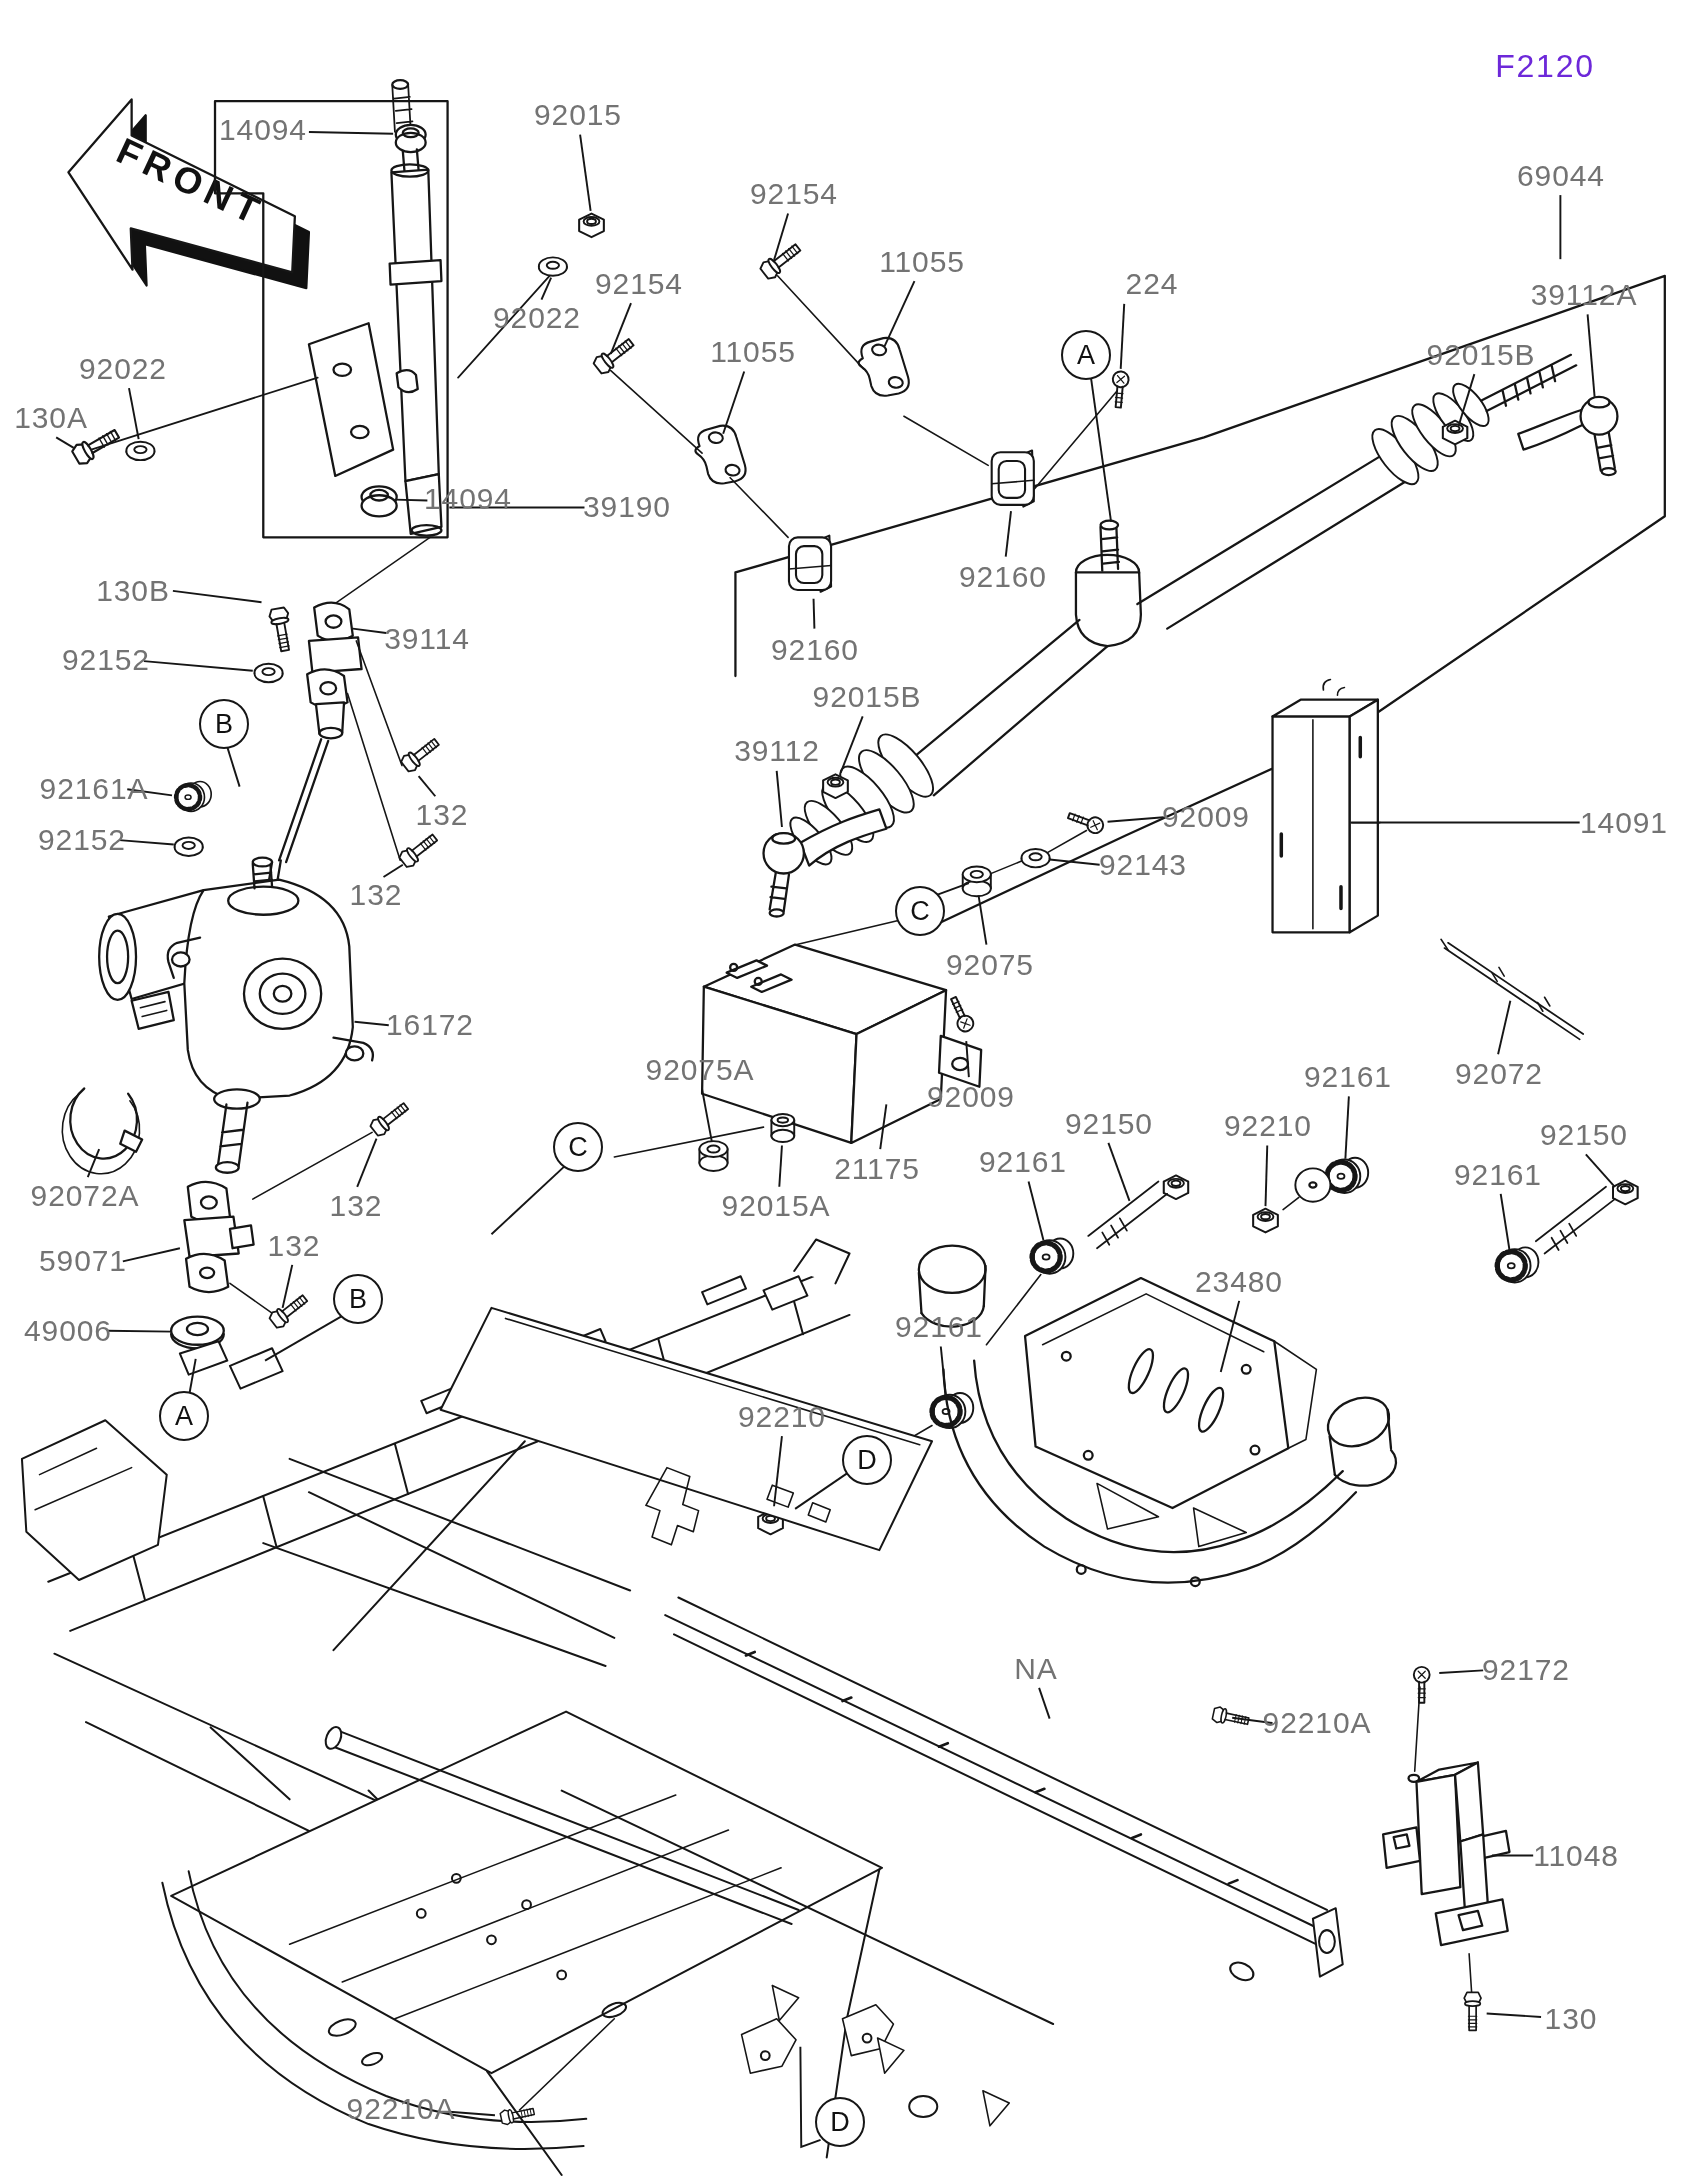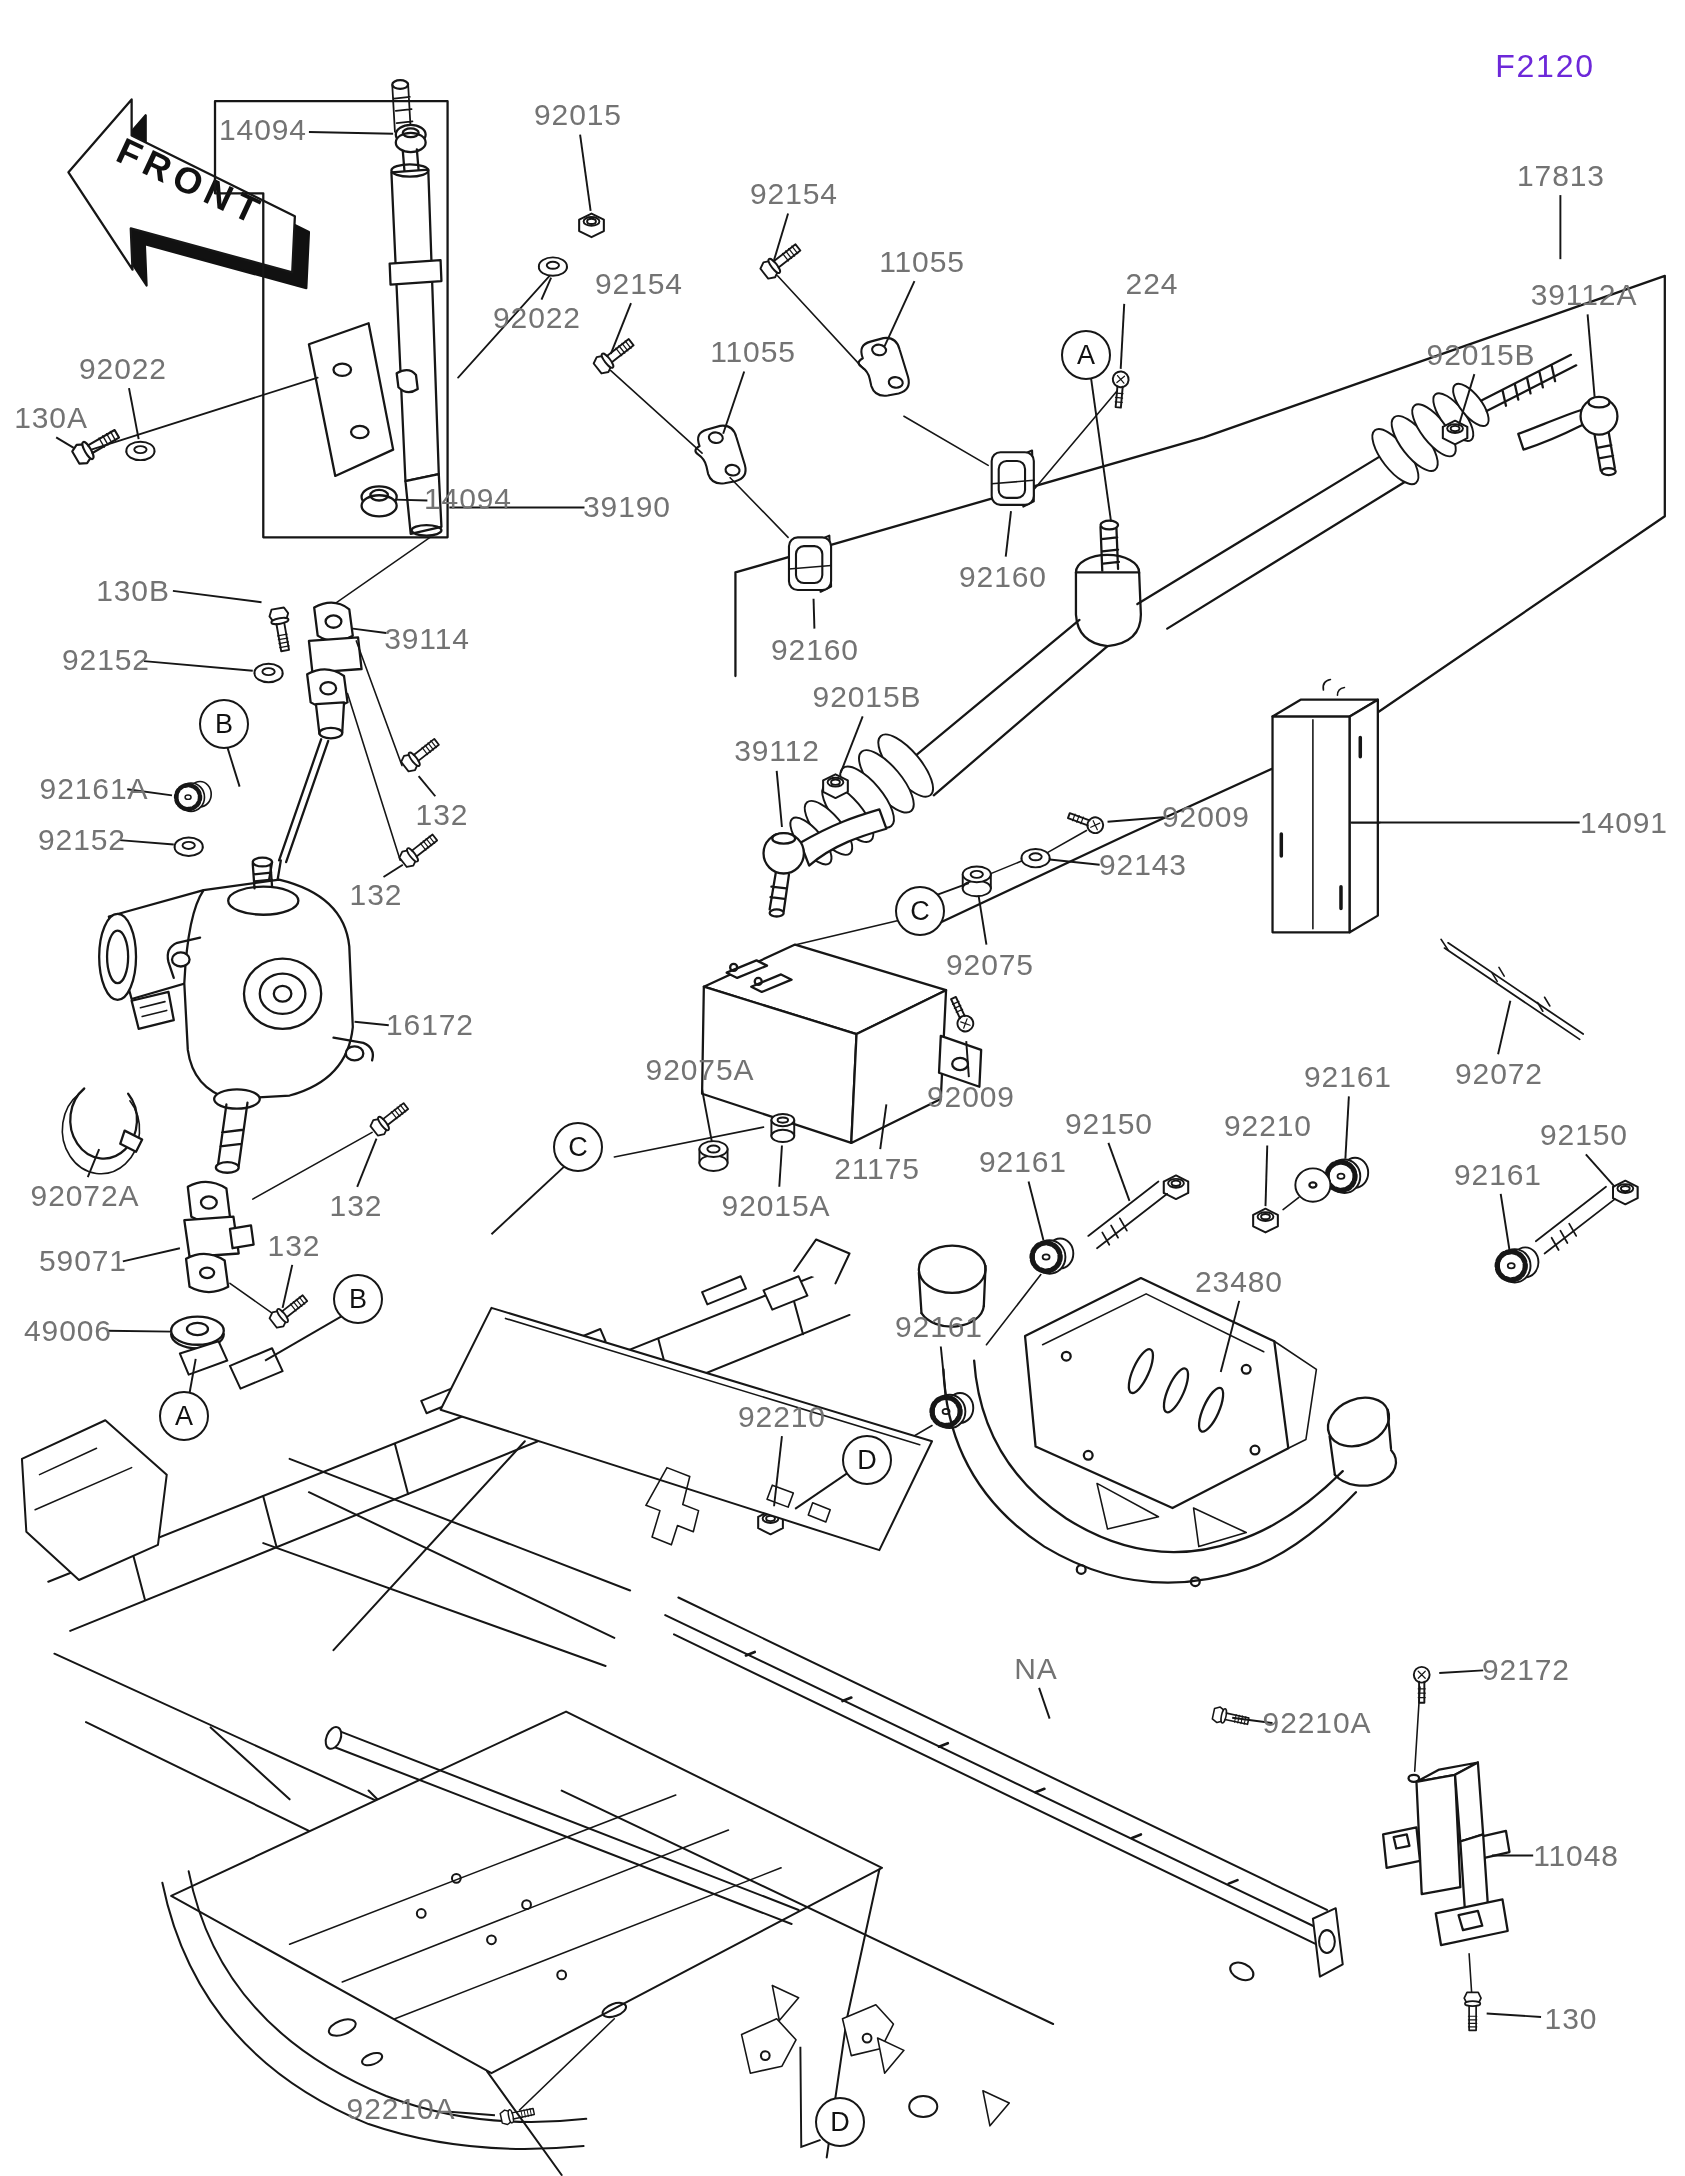--- a/index.html
+++ b/index.html
@@ -435,21 +435,21 @@
       <polyline points="935,2438 913,2446 912,2332" fill="none" stroke="#161616" stroke-width="2.2"></polyline>
     </svg>
 
   <div id="labels">
     <div class="pagecode" style="left:1545px;top:66px">F2120</div>
   <div class="plabel" style="left: 263px; top: 130px;">14094</div>
       <div class="plabel" style="left: 578px; top: 115px;">92015</div>
       <div class="plabel" style="left: 794px; top: 194px;">92154</div>
       <div class="plabel" style="left: 922px; top: 262px;">11055</div>
       <div class="plabel" style="left: 1152px; top: 284px;">224</div>
-      <div class="plabel" style="left: 1561px; top: 176px;">17813</div>
+      <div class="plabel" style="left: 1561px; top: 176px;">69044</div>
       <div class="plabel" style="left: 1584px; top: 295px;">39112A</div>
       <div class="plabel" style="left: 1481px; top: 355px;">92015B</div>
       <div class="plabel" style="left: 123px; top: 369px;">92022</div>
       <div class="plabel" style="left: 51px; top: 418px;">130A</div>
       <div class="plabel" style="left: 639px; top: 284px;">92154</div>
       <div class="plabel" style="left: 753px; top: 352px;">11055</div>
       <div class="plabel" style="left: 537px; top: 318px;">92022</div>
       <div class="plabel" style="left: 468px; top: 499px;">14094</div>
       <div class="plabel" style="left: 627px; top: 507px;">39190</div>
       <div class="plabel" style="left: 1003px; top: 577px;">92160</div>

